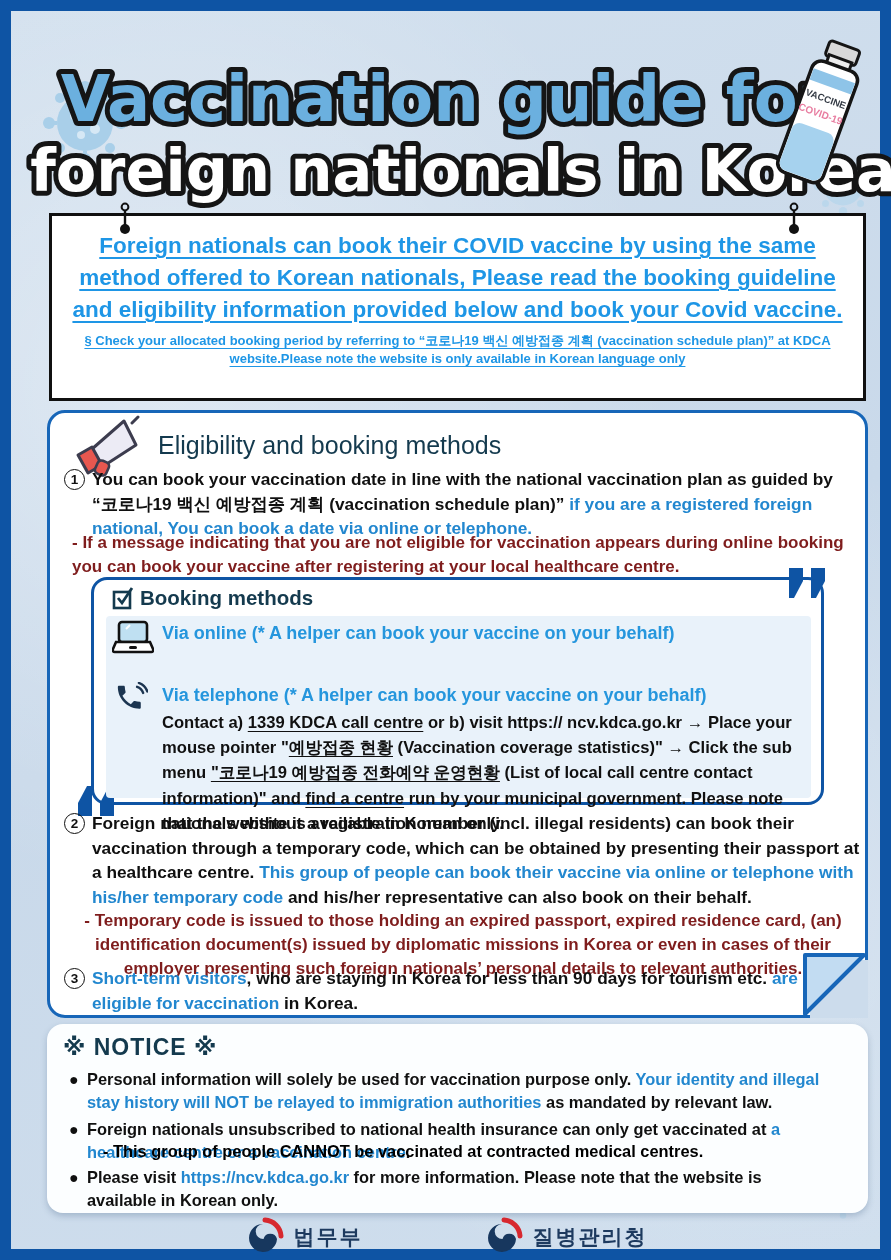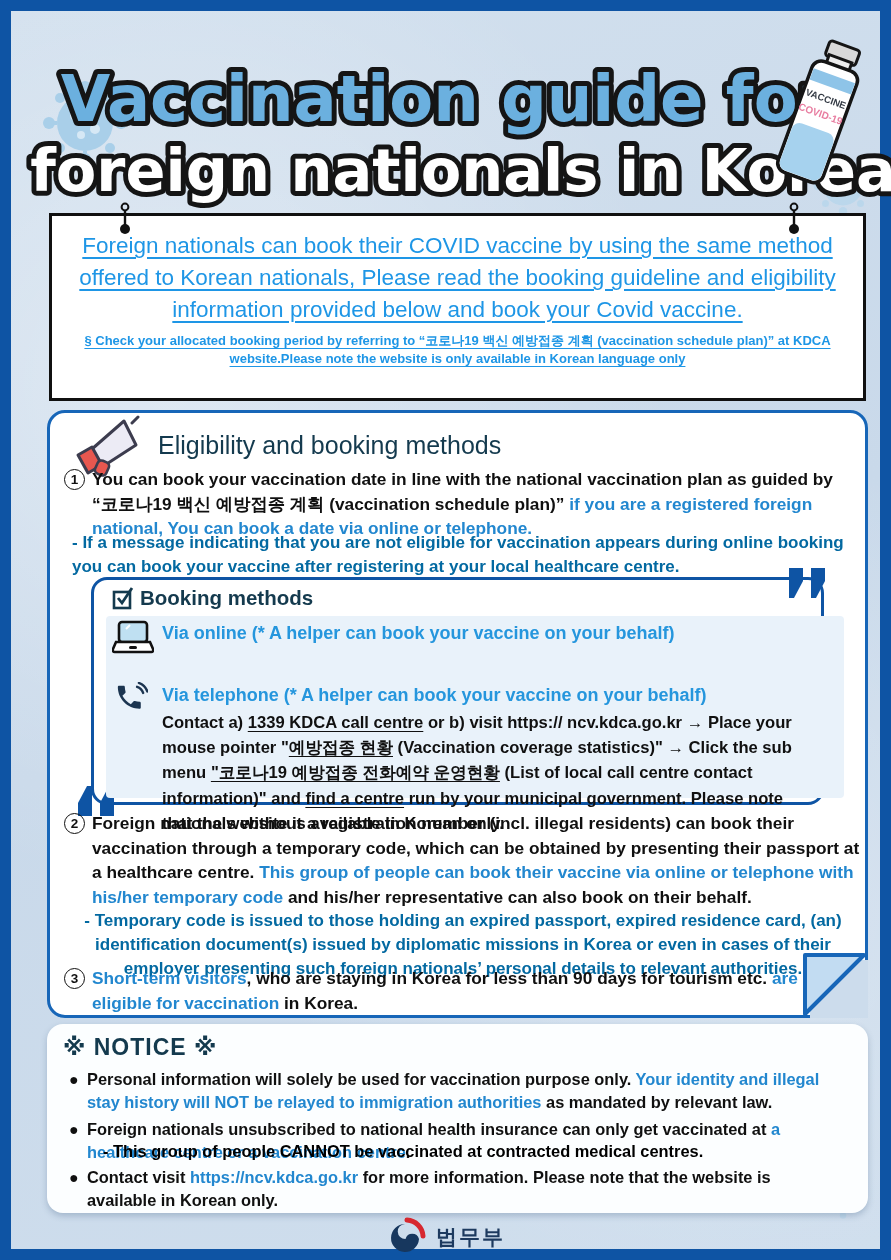--- a/index.html
+++ b/index.html
@@ -21,21 +21,21 @@
     font-family:"DejaVu Sans","Liberation Sans",sans-serif;
     font-weight:bold;paint-order:stroke;stroke:#151515;stroke-linejoin:round;
   }
   .virus{position:absolute;}
   
   .intro-box{
     position:absolute;left:38px;top:202px;width:817px;height:188px;box-sizing:border-box;
     background:#ffffff;border:3px solid #101010;text-align:center;
   }
   .intro-p1{
-    margin:14px auto 6px;width:772px;font-size:22.5px;font-weight:normal;line-height:1.42;
+    margin:14px auto 6px;width:772px;font-size:22.5px;font-weight:bold;line-height:1.42;
     color:#1e96e6;text-decoration:underline;text-decoration-thickness:2px;text-underline-offset:4px;
   }
   .intro-p2{
     margin:2px auto 0;width:790px;font-size:13px;font-weight:bold;line-height:1.4;
     color:#1e96e6;text-decoration:underline;text-underline-offset:3px;
   }
   .pin{position:absolute;top:-14px;width:14px;height:34px;}
   .pin-l{left:66px}.pin-r{right:62px}
   
   .main-box{
@@ -43,29 +43,29 @@
     background:#ffffff;border:3px solid #1766b8;border-radius:18px;
   }
   .elig-head{position:absolute;left:108px;top:18px;font-size:25px;font-weight:normal;color:#143a4e;}
   .megaphone{position:absolute;left:12px;top:2px;}
   .item{position:absolute;left:12px;width:800px;font-size:17.3px;font-weight:bold;line-height:1.43;color:#101010;}
   .item .txt{display:block;padding-left:30px;}
   .numc{
     position:absolute;left:2px;top:2px;width:21px;height:21px;border:1.8px solid #101010;border-radius:50%;
     display:flex;align-items:center;justify-content:center;font-size:13.5px;font-weight:bold;color:#101010;box-sizing:border-box;
   }
-  .note{position:absolute;font-size:17px;font-weight:bold;line-height:1.4;color:#0369a1;}
+  .note{position:absolute;font-size:17px;font-weight:bold;line-height:1.4;color:#7f1d1d;}
   
   .bk-box{
     position:absolute;left:41px;top:164px;width:733px;height:228px;box-sizing:border-box;
     background:#ffffff;border:3px solid #0e54a4;border-radius:16px;
   }
   .bk-title-row{position:absolute;left:18px;top:6px;display:flex;align-items:center;gap:6px;}
   .bk-title{font-size:20.5px;font-weight:bold;color:#143a4e;}
-  .bk-panel{position:absolute;left:12px;top:36px;width:705px;height:182px;background:#e9f2fa;border-radius:4px;padding-left:33px;}
+  .bk-panel{position:absolute;left:12px;top:36px;width:705px;height:182px;background:#e9f2fa;border-radius:4px;}
   .bk-line-title{position:absolute;left:56px;font-size:18px;font-weight:bold;color:#2596dd;}
   .bk-line-body{position:absolute;left:56px;font-size:16.6px;font-weight:bold;color:#101010;line-height:1.5;}
   .laptop-icon{position:absolute;left:6px;top:4px;}
   .phone-icon{position:absolute;left:8px;top:66px;}
   .quote{position:absolute;color:#0e54a4;}
   .quote svg{display:block}
   .q-tr{right:-8px;top:-14px;}
   .q-bl{left:-20px;bottom:-16px;transform:rotate(180deg);}
   .curl{position:absolute;right:-3px;bottom:-3px;}
   
@@ -259,27 +259,34 @@
       <span class="bullet">●</span>
       <span class="txt"><span class="sg-k">Personal information will solely be used for vaccination purpose only. </span><span class="sg-b">Your identity and illegal stay history will NOT be relayed to immigration authorities</span><span class="sg-k"> as mandated by relevant law.</span></span>
     </div>
     <div class="nb" style="top:94px">
       <span class="bullet">●</span>
       <span class="txt"><span class="sg-k">Foreign nationals unsubscribed to national health insurance can only get vaccinated at </span><span class="sg-b">a healthcare centre or a vaccination centre</span><span class="sg-k">.</span></span>
     </div>
     <div class="nb-note" style="top:118px;width:740px">- This group of people CANNOT be vaccinated at contracted medical centres.</div>
     <div class="nb" style="top:142px">
       <span class="bullet">●</span>
-      <span class="txt" style="width:700px"><span class="sg-k">Contact visit </span><span class="sg-b">https://ncv.kdca.go.kr</span><span class="sg-k"> for more information. Please note that the website is available in Korean only.</span></span>
+      <span class="txt" style="width:700px"><span class="sg-k">Please visit </span><span class="sg-b">https://ncv.kdca.go.kr</span><span class="sg-k"> for more information. Please note that the website is available in Korean only.</span></span>
     </div>
   </div>
 
   <div class="footer">
     <div class="org">
       <svg width="40" height="40" viewBox="0 0 40 40">
         <path d="M21 3 a17 17 0 0 1 16 16" fill="none" stroke="#d7282f" stroke-width="5" stroke-linecap="round"></path>
         <path d="M33 22 A14 14 0 1 1 19 7 a7.5 7.5 0 0 0 0.5 15 a7 7 0 0 1 13.5 0 z" fill="#17375e"></path>
       </svg>
       <span class="org-label">법무부</span>
     </div>
+    <div class="org">
+      <svg width="40" height="40" viewBox="0 0 40 40">
+        <path d="M21 3 a17 17 0 0 1 16 16" fill="none" stroke="#d7282f" stroke-width="5" stroke-linecap="round"></path>
+        <path d="M33 22 A14 14 0 1 1 19 7 a7.5 7.5 0 0 0 0.5 15 a7 7 0 0 1 13.5 0 z" fill="#17375e"></path>
+      </svg>
+      <span class="org-label">질병관리청</span>
+    </div>
   </div>
 
 </div>
 
 </body></html>

